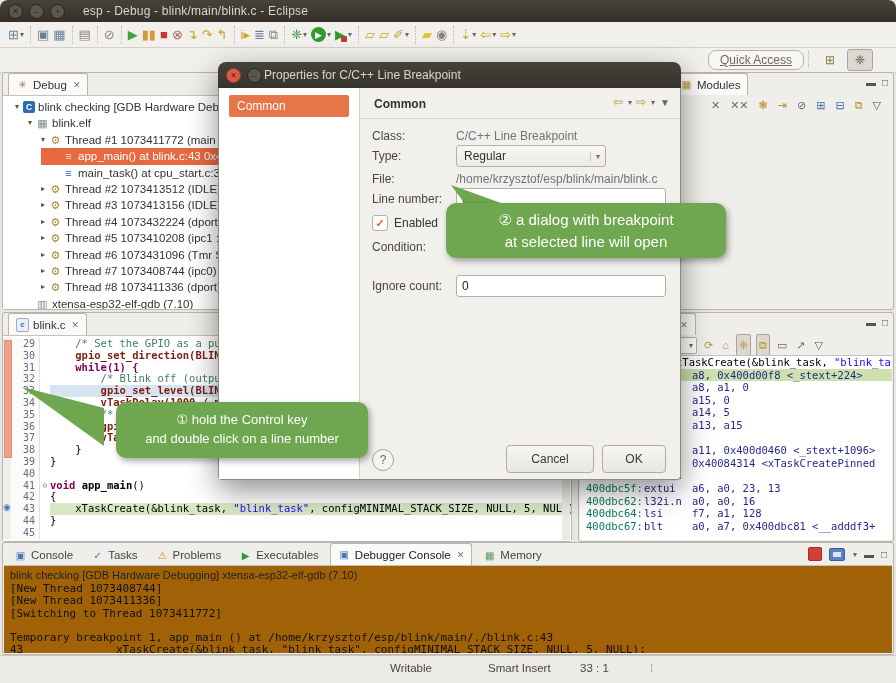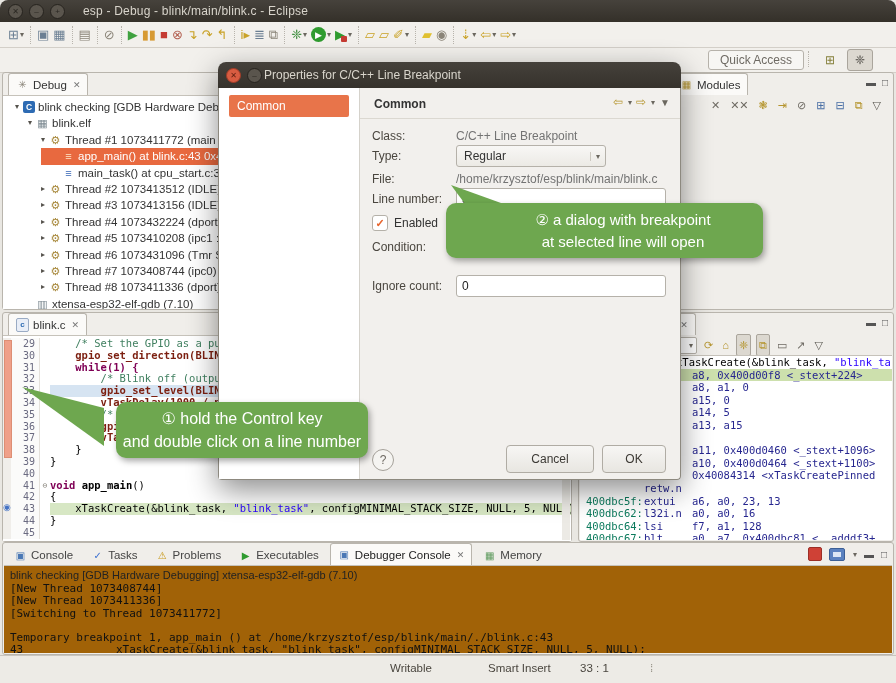--- a/index.html
+++ b/index.html
@@ -22,21 +22,21 @@
   .tglyph{font-size:13px;line-height:20px;}
   .tglyph.circ{width:15px;height:15px;border-radius:50%;background:#2f9b2f;color:#fff;font-size:9px;
     display:inline-flex;align-items:center;justify-content:center;}
   .dd{font-size:8px;color:#6b675f;margin-left:1px;}
   .tsep{border-left:1px dotted #b8b4ac;height:18px;margin:0 4px;}
   .badge{width:6px;height:6px;display:inline-block;margin-left:-4px;margin-top:8px;border-radius:1px;}
 
   #row2{position:absolute;left:0;top:48px;width:896px;height:24px;background:#f2f0ec;
     border-bottom:1px solid #d3cfc8;}
   #qa{position:absolute;left:708px;top:2px;width:94px;height:18px;border:1px solid #b6b2aa;
-    border-radius:3px;background:#f7f6f3;color:#6e6a63;display:flex;align-items:center;justify-content:center;}
+    border-radius:8px;background:#f7f6f3;color:#6e6a63;display:flex;align-items:center;justify-content:center;text-decoration:underline;}
   #persp{position:absolute;left:818px;top:1px;display:flex;gap:5px;align-items:center;}
   .pbtn{width:24px;height:20px;display:inline-flex;align-items:center;justify-content:center;
     font-size:12px;color:#857f3a;}
   .pbtn.pressed{background:#dcd8d0;border:1px solid #aaa59c;border-radius:3px;color:#55524c;}
   #row2 .dotsep{position:absolute;left:808px;top:3px;height:16px;border-left:1px dotted #b8b4ac;}
 
   
   .panel{position:absolute;background:#f0eeea;border:1px solid #b9b5ad;border-radius:3px;box-sizing:border-box;}
   .tabrow{height:22px;display:flex;align-items:flex-end;position:relative;}
   .tab{display:inline-flex;align-items:center;gap:4px;height:21px;padding:0 7px;margin-left:5px;
@@ -164,22 +164,22 @@
     border:1px solid #a5a19a;color:#6e6a63;display:flex;align-items:center;justify-content:center;font-size:12px;background:#f5f4f1;}
   .dbtn{position:absolute;bottom:6px;height:26px;background:linear-gradient(#f7f6f4,#e8e6e1);
     border:1px solid #b0aca4;border-radius:4px;font-size:12px;color:#3c3934;display:flex;align-items:center;justify-content:center;}
   #btn-cancel{right:86px;width:86px;}
   #btn-ok{right:14px;width:62px;}
 
   
   .callout{position:absolute;z-index:60;background:#6EA74F;color:#fff;border-radius:10px;
     box-shadow:2px 3px 6px rgba(0,0,0,.35);text-align:center;display:flex;flex-direction:column;justify-content:center;}
   .callout .l1,.callout .l2{line-height:1.45;}
-  #callout1{left:116px;top:402px;width:252px;height:56px;font-size:16px;text-align:center;}
-  #callout2{left:446px;top:203px;width:280px;height:55px;font-size:15px;padding-left:37px;}
+  #callout1{left:116px;top:402px;width:252px;height:56px;font-size:13px;text-align:center;}
+  #callout2{left:446px;top:203px;width:280px;height:55px;font-size:15px;}
   .tailsvg{position:absolute;z-index:59;}
 </style>
 </head>
 <body>
 
 <div id="app">
 
   <div id="titlebar">
     <span class="wdots">
       <span class="wdot">✕</span>
@@ -578,21 +578,20 @@
       </div>
     <div id="disasm-body">
         <div class="drow"><span class="dsrc"><span>xTaskCreate(&amp;blink_task, </span><span class="c-str">"blink_task"</span></span></div>
         <div class="drow hl"><span class="daddr"></span><span class="dmnem">l32r</span><span class="dops">a8, 0x400d00f8 &lt;_stext+224&gt;</span></div>
         <div class="drow"><span class="daddr"></span><span class="dmnem">addi</span><span class="dops">a8, a1, 0</span></div>
         <div class="drow"><span class="daddr"></span><span class="dmnem">movi</span><span class="dops">a15, 0</span></div>
         <div class="drow"><span class="daddr"></span><span class="dmnem">movi</span><span class="dops">a14, 5</span></div>
         <div class="drow"><span class="daddr"></span><span class="dmnem">mov.n</span><span class="dops">a13, a15</span></div>
         <div class="drow"><span class="daddr"></span><span class="dmnem">movi</span></div>
         <div class="drow"><span class="daddr"></span><span class="dmnem">l32r</span><span class="dops">a11, 0x400d0460 &lt;_stext+1096&gt;</span></div>
-        <div class="drow"><span class="daddr"></span><span class="dmnem">l32r</span><span class="dops">a10, 0x400d0464 &lt;_stext+1100&gt;</span></div>
         <div class="drow"><span class="daddr"></span><span class="dmnem">call8</span><span class="dops">0x40084314 &lt;xTaskCreatePinned</span></div>
         <div class="drow"><span class="daddr"></span><span class="dmnem">retw.n</span><span class="dops"></span></div>
         <div class="drow"><span class="daddr">400dbc5f:</span><span class="dmnem">extui</span><span class="dops">a6, a0, 23, 13</span></div>
         <div class="drow"><span class="daddr">400dbc62:</span><span class="dmnem">l32i.n</span><span class="dops">a0, a0, 16</span></div>
         <div class="drow"><span class="daddr">400dbc64:</span><span class="dmnem">lsi</span><span class="dops">f7, a1, 128</span></div>
         <div class="drow"><span class="daddr">400dbc67:</span><span class="dmnem">blt</span><span class="dops">a0, a7, 0x400dbc81 &lt;__adddf3+</span></div>
       </div>
   </div>
 
   <div class="panel" id="console-panel">

